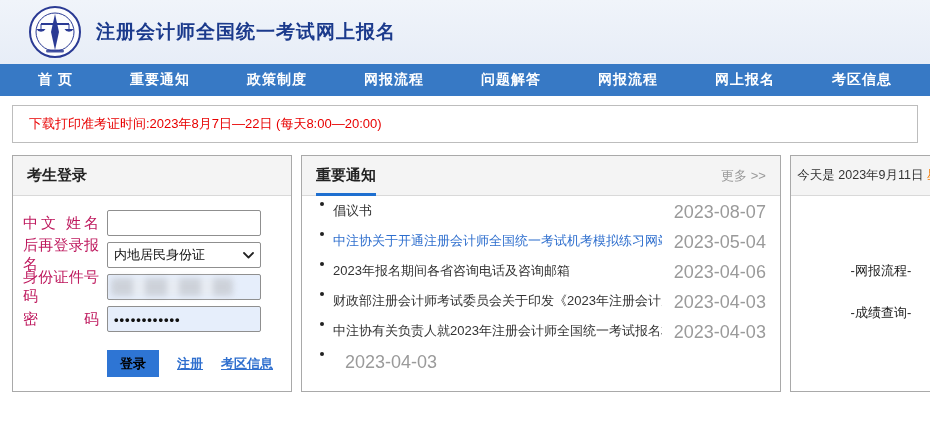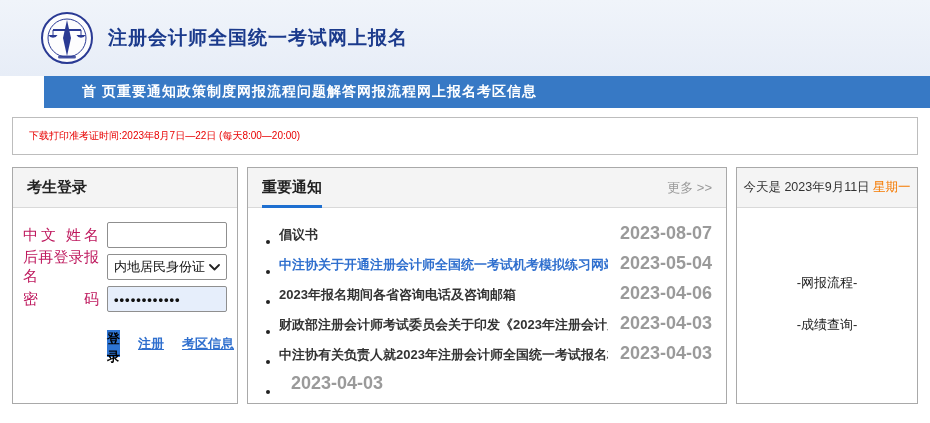--- a/index.html
+++ b/index.html
@@ -7,43 +7,43 @@
     --link-blue:#2f6fce; --light-link:#5aa0e8; --tab-underline:#1e6fd0;
     --button-blue:#2e75d4; --date-grey:#9a9a9a; --panel-border:#a9a9a9;
     --strip-bg:#f4f4f4; --field-blue:#e6eefb;
   }
   *{box-sizing:border-box;margin:0;padding:0;}
   html,body{background:#fff;}
   body{font-family:"Liberation Sans","DejaVu Sans",sans-serif;width:930px;}
   .page{position:relative;width:930px;height:423px;background:#fff;overflow:hidden;}
 
   
-  .top-header{height:76px;background:linear-gradient(180deg,#f0f4fa 0%,#e7edf7 100%);
-    display:flex;align-items:center;padding-left:40px;}
+  .top-header{height:64px;background:linear-gradient(180deg,#f0f4fa 0%,#e7edf7 100%);
+    display:flex;align-items:center;padding-left:28px;}
   .logo{width:54px;height:54px;flex:0 0 auto;}
   .site-title{margin-left:14px;font-size:19px;font-weight:bold;color:var(--title-blue);letter-spacing:1px;}
 
   
   .nav{height:32px;background:var(--nav-bg);display:flex;align-items:center;
-    justify-content:flex-start;padding:0 38px;margin-left:44px;}
+    justify-content:space-between;padding:0 38px;}
   .nav-item{color:#fff;font-size:14px;font-weight:bold;letter-spacing:1px;cursor:pointer;white-space:nowrap;}
 
   
   .notice-bar{margin:9px 12px 0 12px;height:38px;border:1px solid #bdbdbd;background:#fff;
     display:flex;align-items:center;padding-left:16px;}
-  .notice-bar span{color:var(--red);font-size:10px;}
+  .notice-bar span{color:var(--red);font-size:13px;}
 
   
   .main{display:flex;margin:12px 12px 0 12px;gap:9px;height:237px;}
   .panel{border:1px solid var(--panel-border);background:#fff;}
   .panel-strip{height:40px;background:var(--strip-bg);border-bottom:1px solid #d9d9d9;
     display:flex;align-items:center;}
 
   
-  .login-panel{width:226px;flex:0 0 auto;display:flex;flex-direction:column;}
+  .login-panel{width:280px;flex:0 0 auto;display:flex;flex-direction:column;}
   .login-strip{justify-content:space-between;padding:0 10px 0 14px;}
   .login-title{font-size:15px;font-weight:bold;color:#222;}
   .login-hint{font-size:12px;font-weight:bold;color:var(--orange);white-space:nowrap;}
   .login-hint a{color:var(--light-link);text-decoration:underline;cursor:pointer;}
   .login-body{padding:14px 10px 0 10px;flex:1;}
   .form-row{display:flex;align-items:center;margin-bottom:6px;height:26px;}
   .form-label{width:84px;font-size:15px;color:#be185d;text-align:justify;text-align-last:justify;
     padding-right:8px;flex:0 0 auto;}
   .field-wrap{position:relative;width:154px;height:26px;}
   .field{width:100%;height:100%;border:1px solid #8f8f8f;border-radius:2px;background:#fff;
@@ -60,21 +60,21 @@
     font-size:13px;font-weight:bold;cursor:pointer;font-family:inherit;}
   .text-link{font-size:13px;font-weight:bold;color:var(--link-blue);text-decoration:underline;cursor:pointer;white-space:nowrap;}
 
   
   .notices-panel{flex:1;display:flex;flex-direction:column;}
   .notices-strip{justify-content:space-between;padding:0 14px;}
   .notices-tab{font-size:15px;font-weight:bold;color:#222;height:40px;line-height:38px;
     border-bottom:3px solid var(--tab-underline);cursor:pointer;}
   .more-link{font-size:13px;color:#999;cursor:pointer;}
   .notice-list{padding:6px 0 0 0;flex:1;}
-  .notice-item{display:flex;align-items:flex-end;height:30px;padding:0 14px 0 18px;cursor:pointer;font-weight:bold;}
+  .notice-item{display:flex;align-items:flex-start;height:30px;padding:0 14px 0 18px;cursor:pointer;}
   .bullet{width:4px;height:4px;border-radius:50%;background:#222;margin-right:9px;flex:0 0 auto;}
   .notice-text{font-size:13px;color:#333;flex:1;white-space:nowrap;overflow:hidden;}
   .notice-text.blue{color:var(--link-blue);}
   .notice-date{font-size:18px;color:var(--date-grey);margin-left:12px;flex:0 0 auto;}
 
   
   .info-panel{width:182px;flex:0 0 auto;display:flex;flex-direction:column;}
   .info-strip{justify-content:center;}
   .info-date{font-size:12.5px;color:#333;white-space:nowrap;}
   .info-date .weekday{color:var(--orange);}
@@ -134,20 +134,27 @@
           <span class="field-wrap">
             <span class="field select-box">
               <span class="sel-text">内地居民身份证</span>
               <svg width="11" height="7" viewBox="0 0 11 7">
                 <polyline points="1,1 5.5,5.5 10,1" fill="none" stroke="#222" stroke-width="1.8" stroke-linecap="round" stroke-linejoin="round"></polyline>
               </svg>
             </span>
           </span>
         </div>
         <div class="form-row">
+          <span class="form-label">身份证件号码</span>
+          <span class="field-wrap">
+            <input class="field blue" type="text" readonly="" style="">
+            <span class="redact"></span>
+          </span>
+        </div>
+        <div class="form-row">
           <span class="form-label">密 码</span>
           <span class="field-wrap">
             <input class="field blue pwd" type="text" value="••••••••••••" style="">
           </span>
         </div>
         <div class="btn-row">
           <button class="login-btn">登录</button>
           <a class="text-link">注册</a>
           <a class="text-link">考区信息</a>
         </div>

